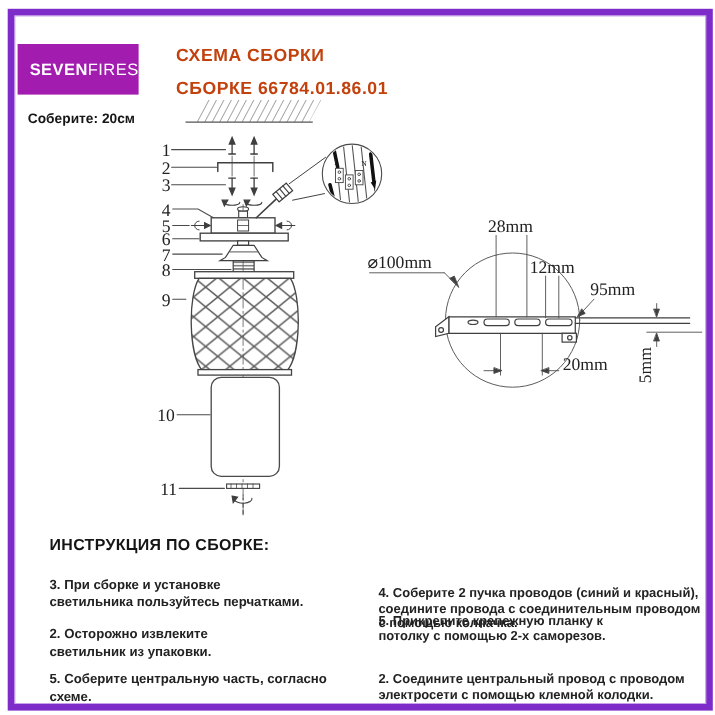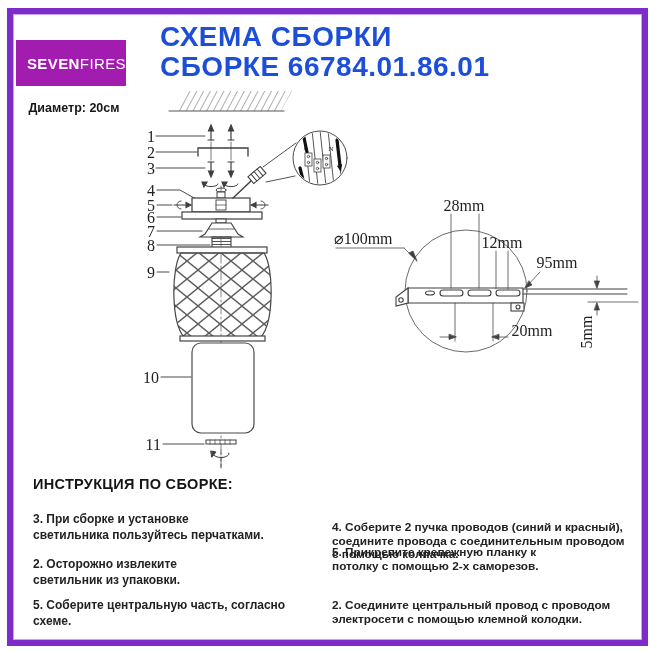--- a/index.html
+++ b/index.html
@@ -13,29 +13,29 @@
     pointer-events:none;
   }
   .logo{
     position:absolute;left:16px;top:40px;width:110px;height:46px;background:#a21caf;
     display:flex;align-items:center;justify-content:flex-end;color:#fff;
     font-size:15px;letter-spacing:.4px;
   }
   .logo .b{font-weight:bold;}
   .logo .r{font-weight:normal;}
   .title{
-    position:absolute;left:160px;top:22px;width:420px;
-    font-weight:bold;font-size:28px;line-height:30px;letter-spacing:.5px;color:#1d4ed8;
+    position:absolute;left:160px;top:36px;width:420px;
+    font-weight:bold;font-size:16px;line-height:30px;letter-spacing:.5px;color:#c2410c;
   }
   .specs{
     position:absolute;left:18px;top:100px;width:112px;text-align:center;
     font-size:12.5px;font-weight:bold;line-height:16px;color:#161616;
   }
   .instr{position:absolute;font-size:12px;line-height:15.5px;font-weight:bold;color:#222;}
-  .instr p{margin:0;position:absolute;white-space:pre-line;width:100%;}
+  .instr p{margin:12px;position:absolute;white-space:pre-line;width:100%;}
   .instr .head{font-size:14.5px;letter-spacing:.3px;top:0;color:#151515;}
   .col-left{left:33px;top:477px;width:292px;}
   .col-right{left:332px;top:477px;width:305px;}
   .col-right p{font-size:11.8px;line-height:13.5px;}
   svg text{fill:#222;}
   .dimtxt{font-family:"Liberation Serif",serif;font-size:16px;}
   .numtxt{font-family:"Liberation Serif",serif;font-size:16px;}
   .lbltxt{font-family:"Liberation Serif",serif;font-size:7px;}
 </style>
 </head>
@@ -47,21 +47,21 @@
   <span class="b">SEVEN</span>
     <span class="r">FIRES</span>
 </div>
 
 <div class="title">
   <div>СХЕМА СБОРКИ</div>
   <div>СБОРКЕ 66784.01.86.01</div>
 </div>
 
 <div class="specs">
-  <div>Диаметр: 20см</div>
+  <div>Соберите: 20см</div>
 </div>
 
 <svg width="650" height="650" viewBox="0 0 650 650" style="position:absolute;left:0;top:0;" stroke-linecap="round">
   <defs>
     <pattern id="hatch" width="6" height="6" patternUnits="userSpaceOnUse" patternTransform="rotate(28)">
       <line x1="0" y1="0" x2="0" y2="6" stroke="#787878" stroke-width="1.2"></line>
     </pattern>
     <pattern id="lat" width="22" height="18" patternUnits="userSpaceOnUse">
       <path d="M0,0 L22,18 M0,18 L22,0" stroke="#5e5e5e" stroke-width="1.4" fill="none"></path>
     </pattern>

